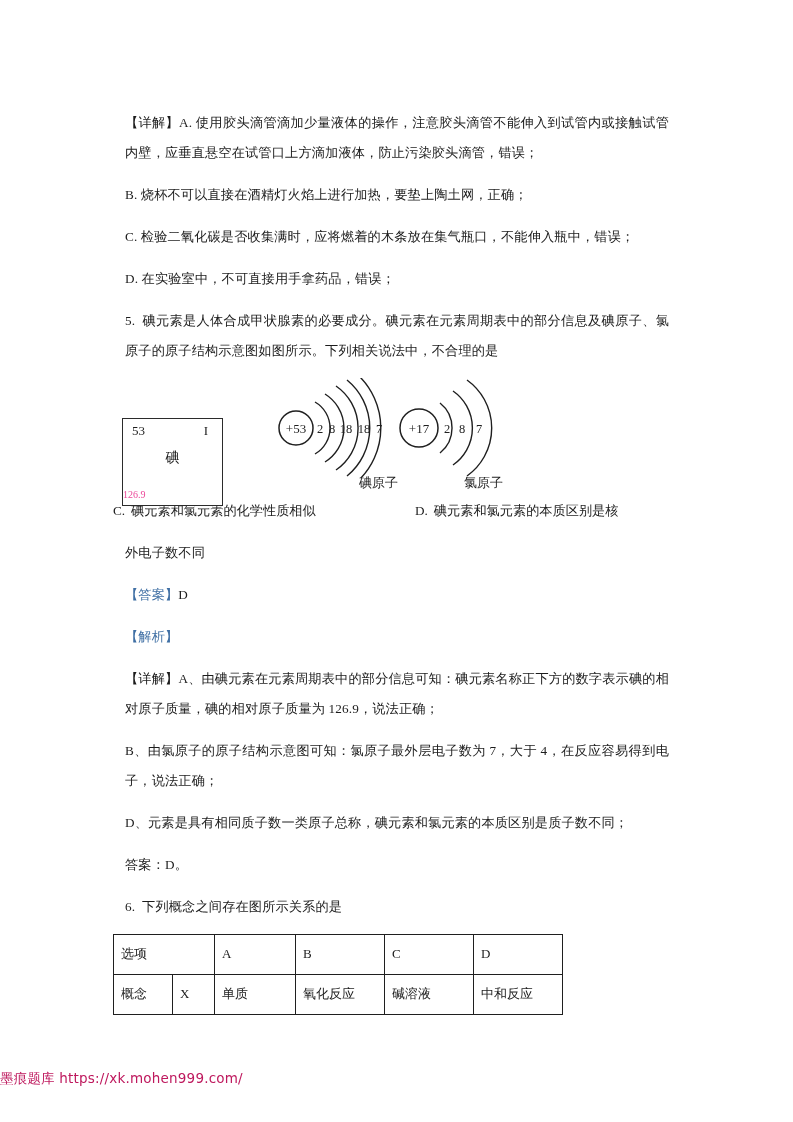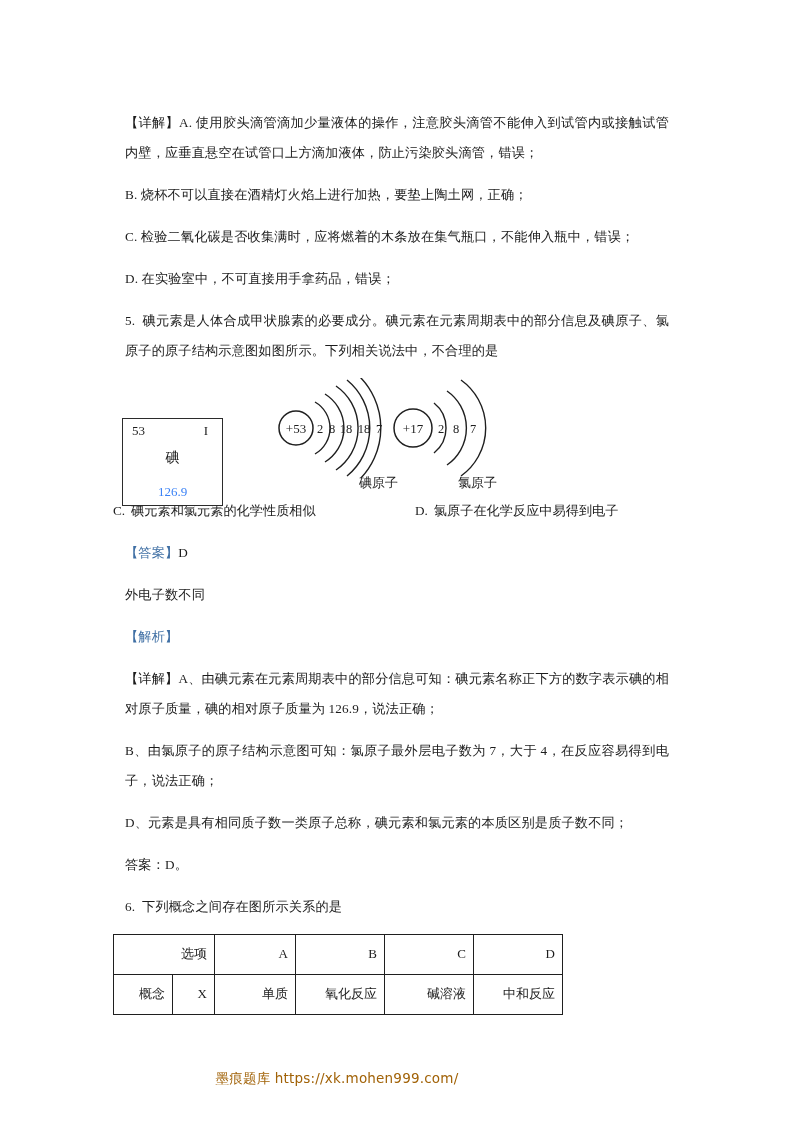--- a/index.html
+++ b/index.html
@@ -85,33 +85,33 @@
     left: 0; right: 0;
     top: 30px;
     text-align: center;
     font-size: 14px;
     color: #1c1c1c;
   }
   .elem-mass {
     position: absolute;
     left: 0; right: 0;
     bottom: 5px;
-    text-align: center;
-    font-size: 13px;
-    color: #3b82f6;
+    text-align: left;
+    font-size: 10px;
+    color: #ec4899;
   }
 
   
   .atom {
     position: absolute;
     top: 0;
     height: 118px;
   }
   .atom.iodine { left: 155px; width: 175px; }
-  .atom.chlorine { left: 272px; width: 150px; }
+  .atom.chlorine { left: 278px; width: 150px; }
 
   .atom svg { display: block; }
 
   .atom-label {
     position: absolute;
     top: 96px;
     left: 0;
     width: 100%;
     text-align: right;
     font-size: 13px;
@@ -132,21 +132,20 @@
     box-sizing: border-box;
   }
   .opt-col.right { padding-left: 18px; }
   .opt-label { margin-right: 6px; }
 
   
   .qtable {
     border-collapse: collapse;
     margin-top: 6px;
     table-layout: fixed;
-    text-align: right;
   }
   .qtable td {
     border: 1.3px solid #1f1f1f;
     font-size: 13px;
     color: #1c1c1c;
     padding: 6px 7px 7px 7px;
     height: 26px;
     vertical-align: middle;
     line-height: 18px;
   }
@@ -156,23 +155,23 @@
   .col-b { width: 74px; }
   .col-c { width: 74px; }
   .col-d { width: 74px; }
 
   
   .footer {
     position: absolute;
     left: 0;
     top: 1070px;
     width: 674px;
-    text-align: center;
+    text-align: left;
     font-size: 13.5px;
-    color: #a16207;
+    color: #be185d;
     font-family: "DejaVu Sans", "Liberation Sans", sans-serif;
     letter-spacing: 0.2px;
   }
 </style>
 </head>
 <body>
 
 <div class="page">
 
   <div class="content">
@@ -226,27 +225,27 @@
       </div>
 
     </div>
 
 
     <div class="opt-row">
       <div class="opt-col">
         <span class="opt-label">C.</span><span>碘元素和氯元素的化学性质相似</span>
       </div>
       <div class="opt-col right">
-        <span class="opt-label">D.</span><span>氯原子在化学反应中易得到电子</span>
+        <span class="opt-label">D.</span><span>碘元素和氯元素的本质区别是核</span>
       </div>
     </div>
 
+    <p class="para nojust">外电子数不同</p>
+
     <p class="para nojust"><span class="blue-label">【答案】</span><span>D</span></p>
-
-    <p class="para nojust">外电子数不同</p>
 
     <p class="para nojust"><span class="blue-label">【解析】</span></p>
 
     <p class="para">【详解】A、由碘元素在元素周期表中的部分信息可知：碘元素名称正下方的数字表示碘的相对原子质量，碘的相对原子质量为 126.9，说法正确；</p>
     <p class="para">B、由氯原子的原子结构示意图可知：氯原子最外层电子数为 7，大于 4，在反应容易得到电子，说法正确；</p>
     <p class="para nojust">D、元素是具有相同质子数一类原子总称，碘元素和氯元素的本质区别是质子数不同；</p>
     <p class="para nojust">答案：D。</p>
 
     <p class="para nojust"><span>6.</span>&nbsp;&nbsp;<span>下列概念之间存在图所示关系的是</span></p>
 

